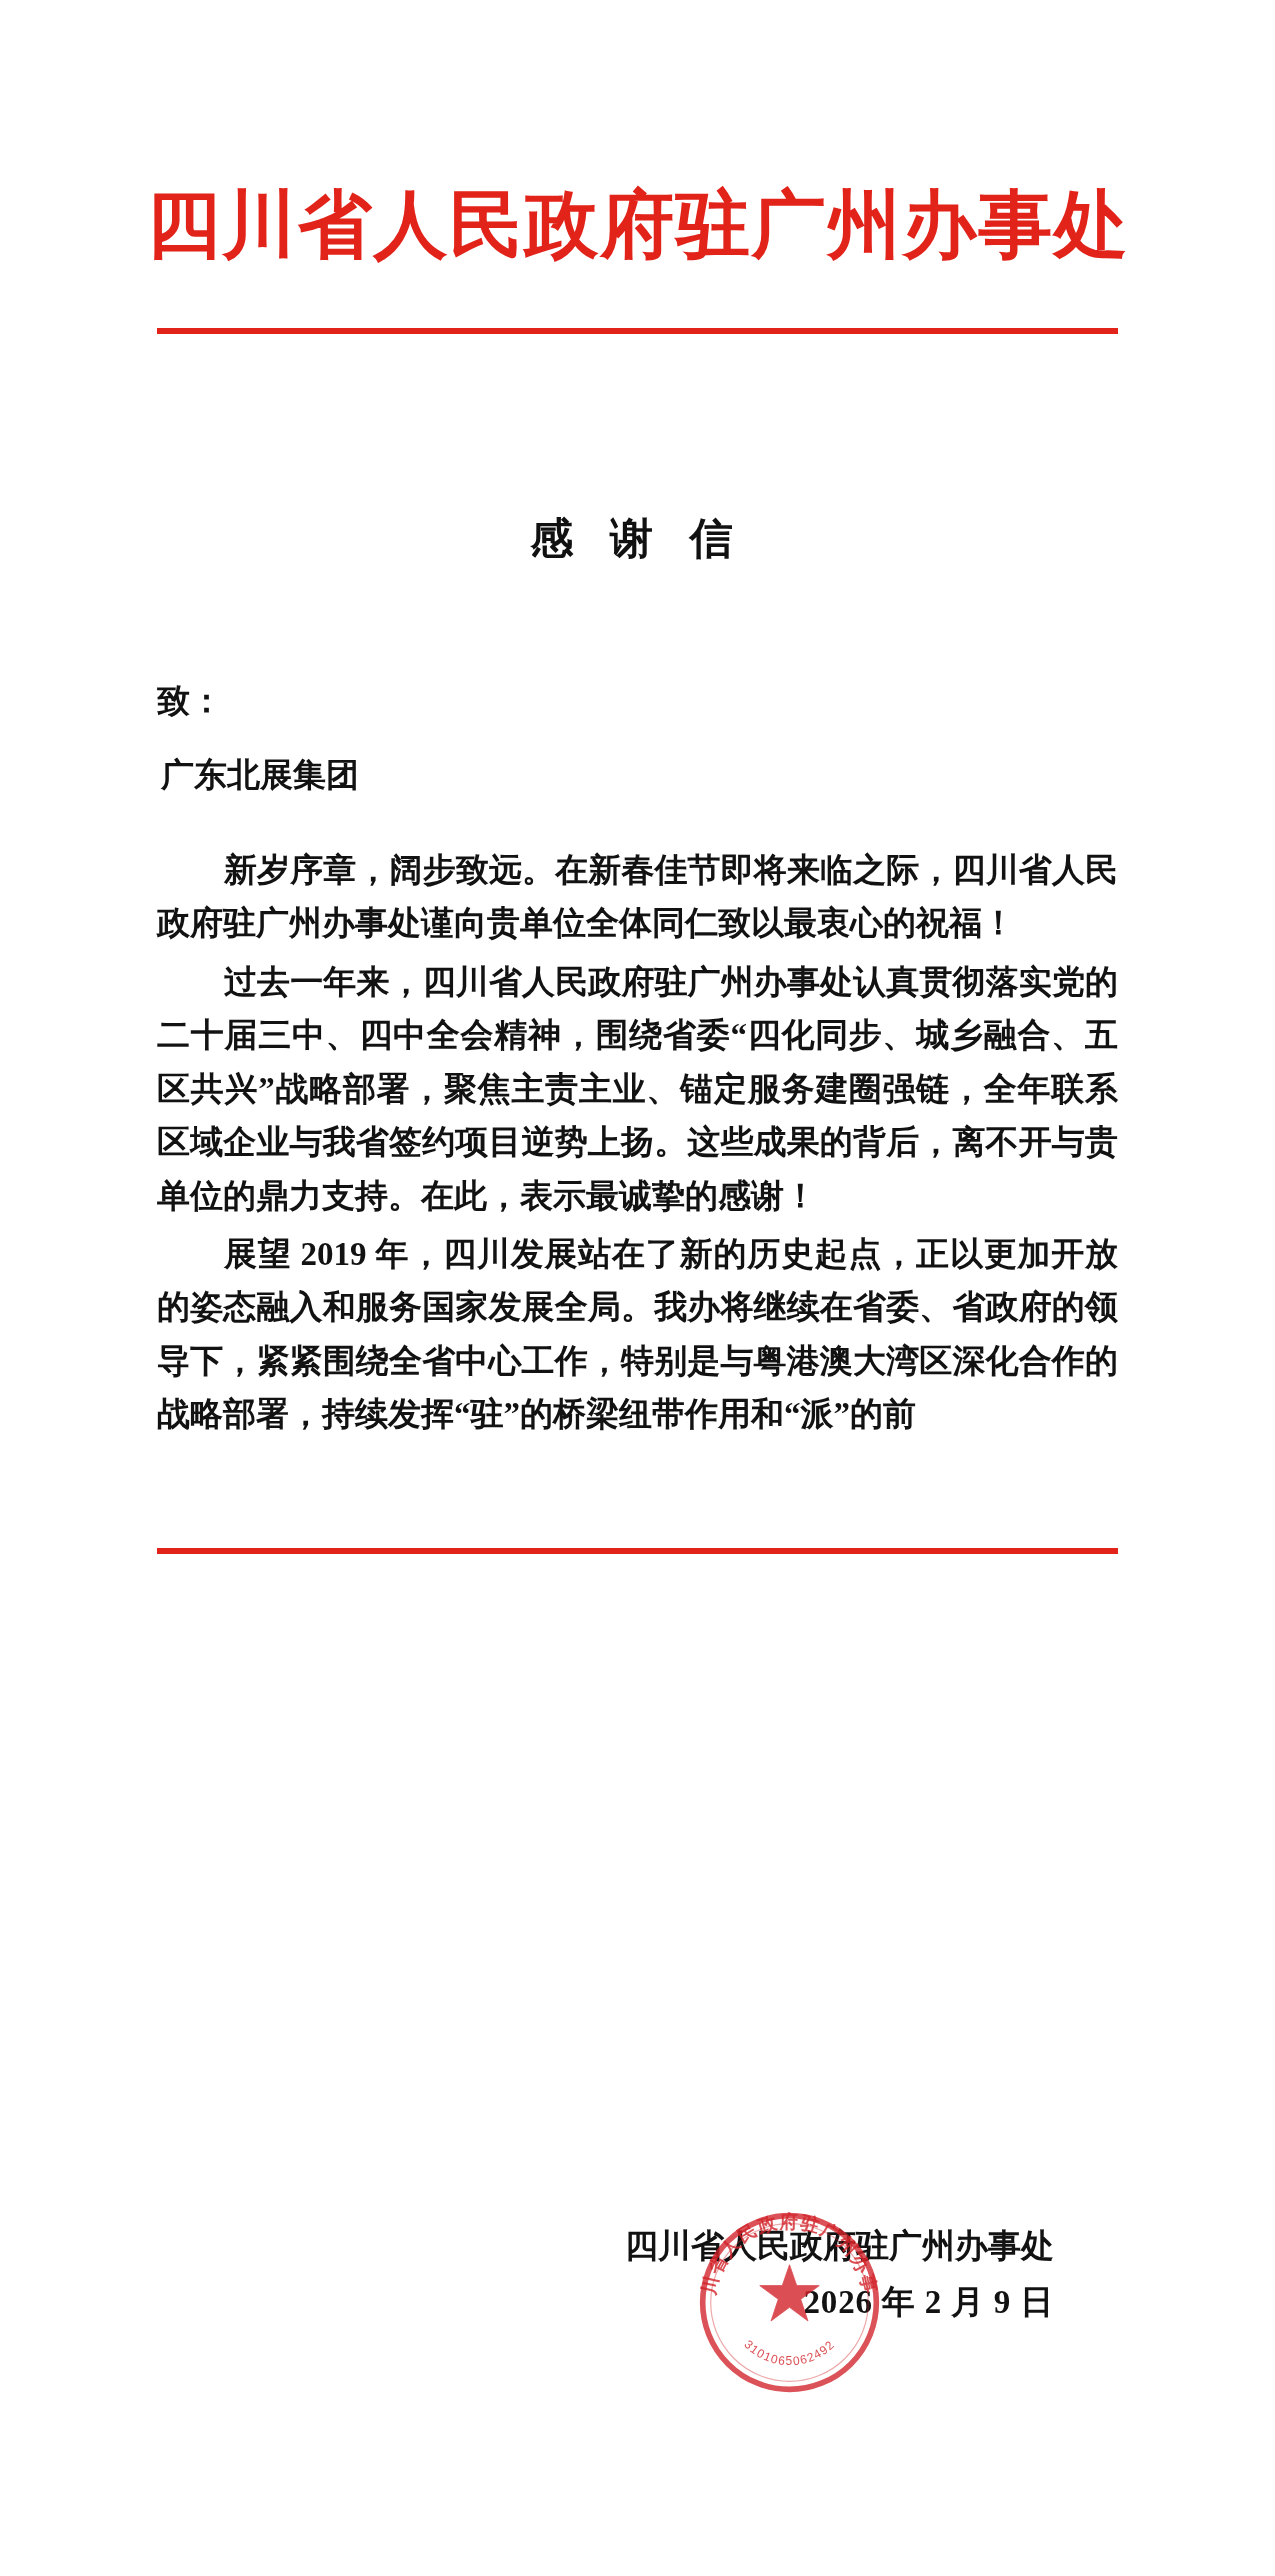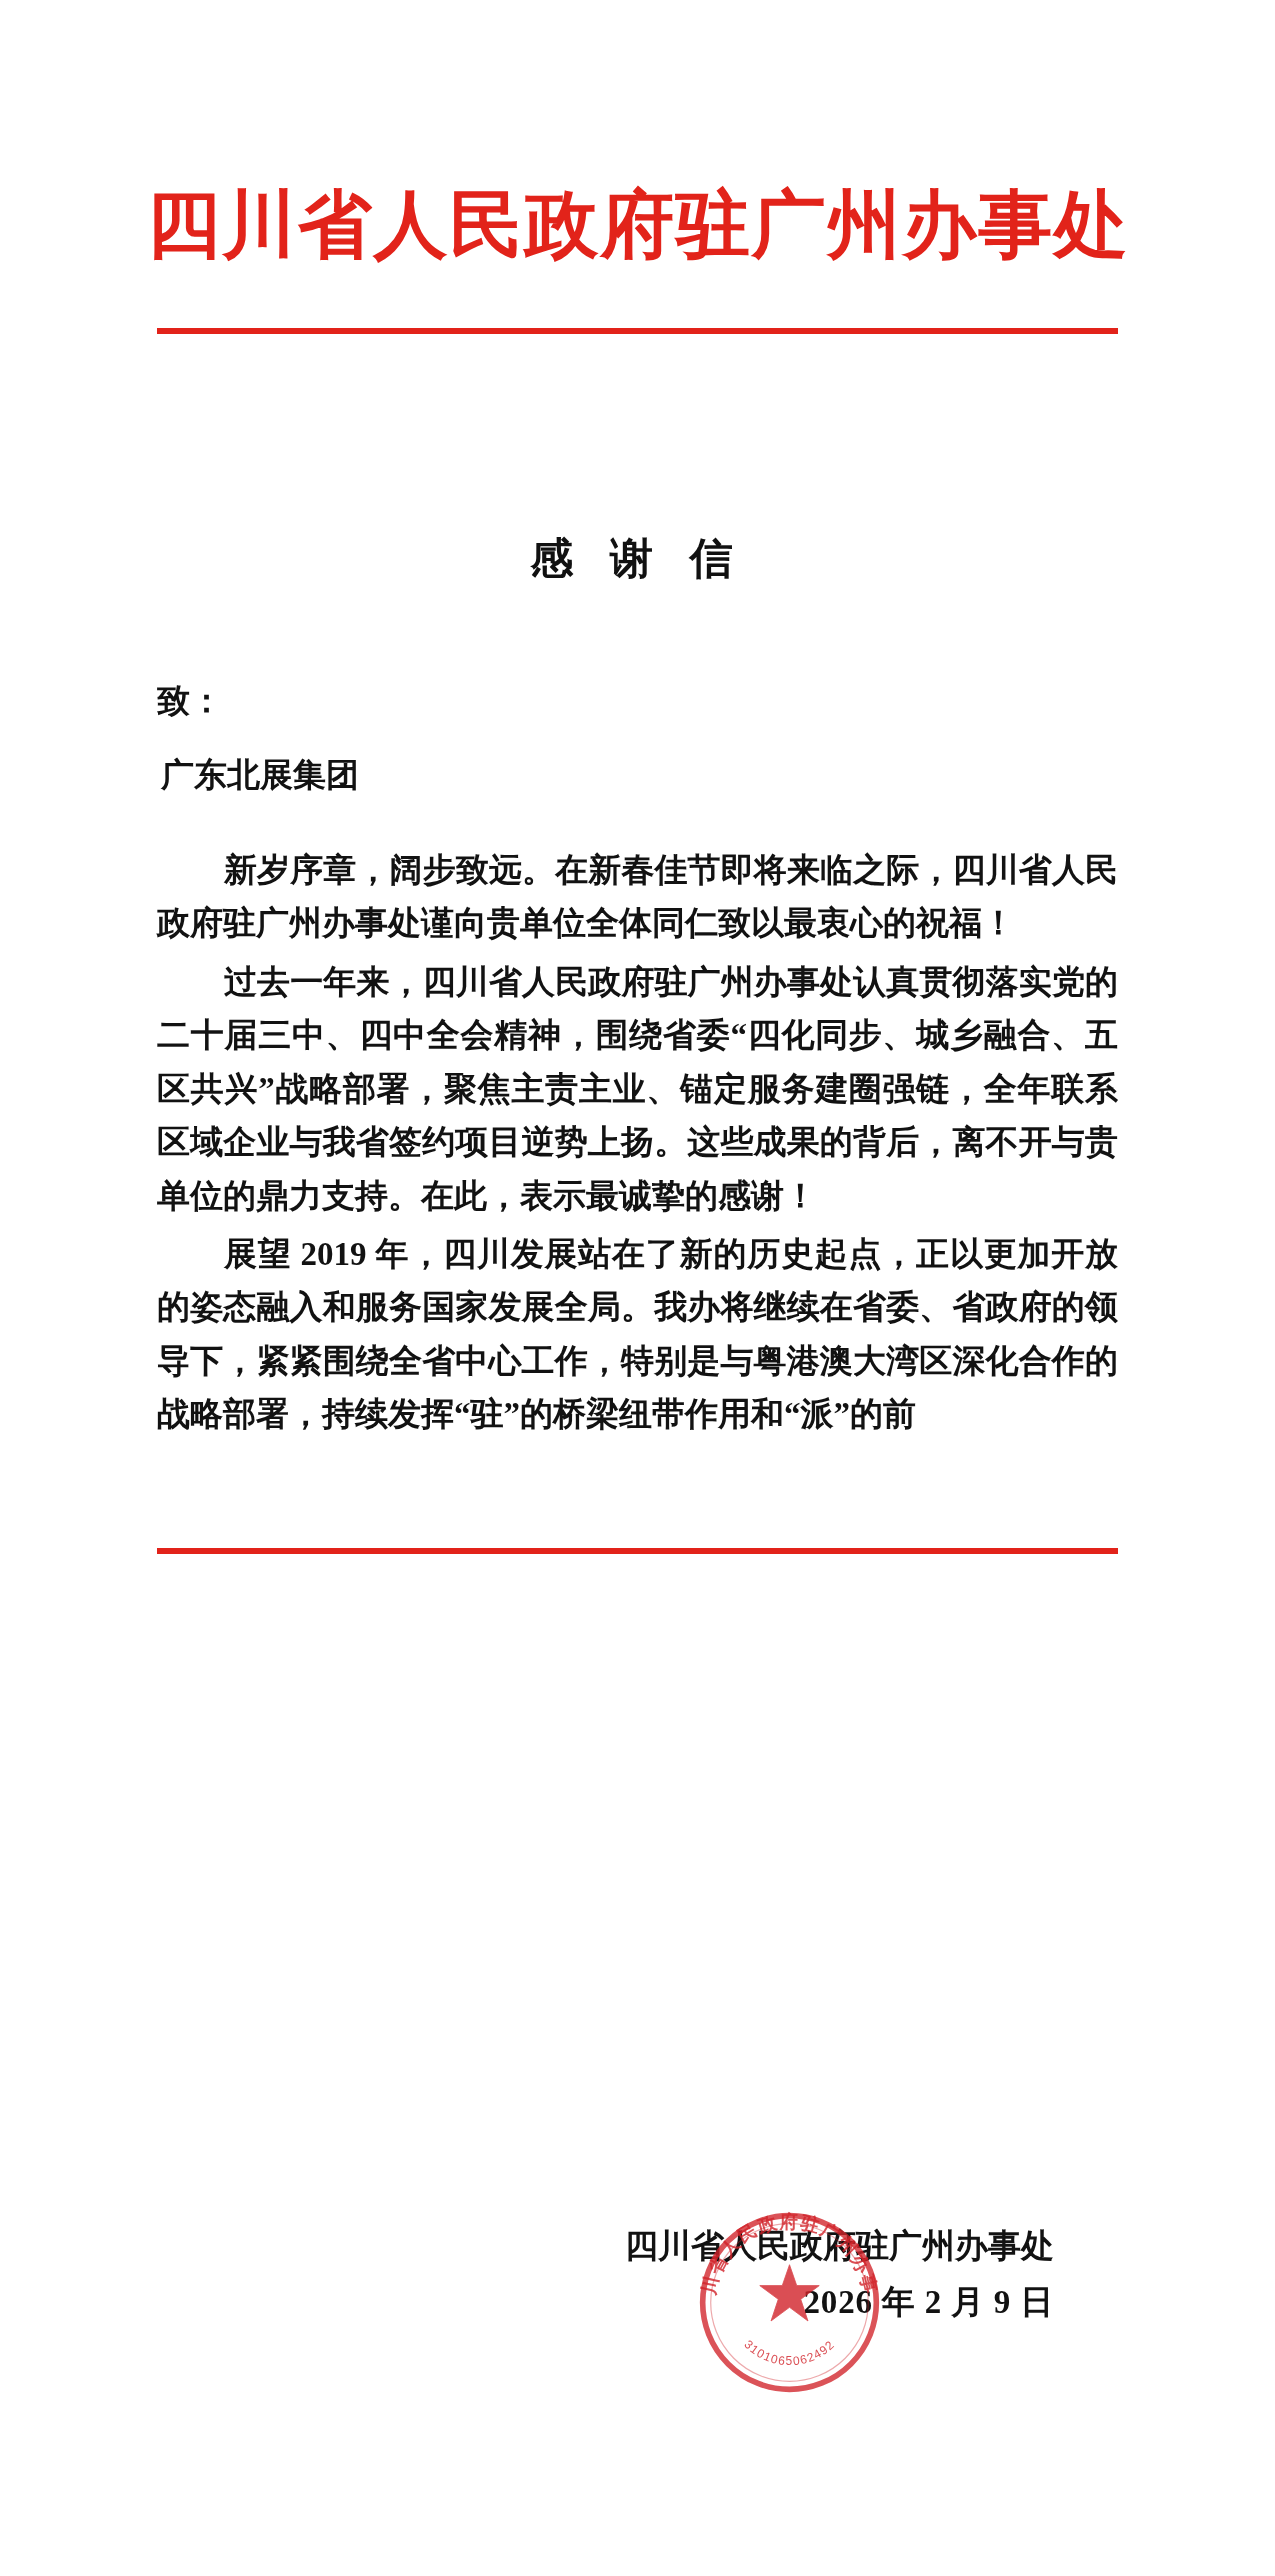--- a/index.html
+++ b/index.html
@@ -42,21 +42,21 @@
     top: 328px;
     left: 157px;
     width: 961px;
     height: 5.6px;
     background: #e2231a;
   }
 
   
   .doc-title {
     position: absolute;
-    top: 530px;
+    top: 510px;
     left: 0;
     width: 100%;
     text-align: center;
     font-size: 43px;
     font-weight: bold;
     letter-spacing: 13px;
     color: #111111;
     font-family: "Liberation Serif", "DejaVu Serif", serif;
   }
 

